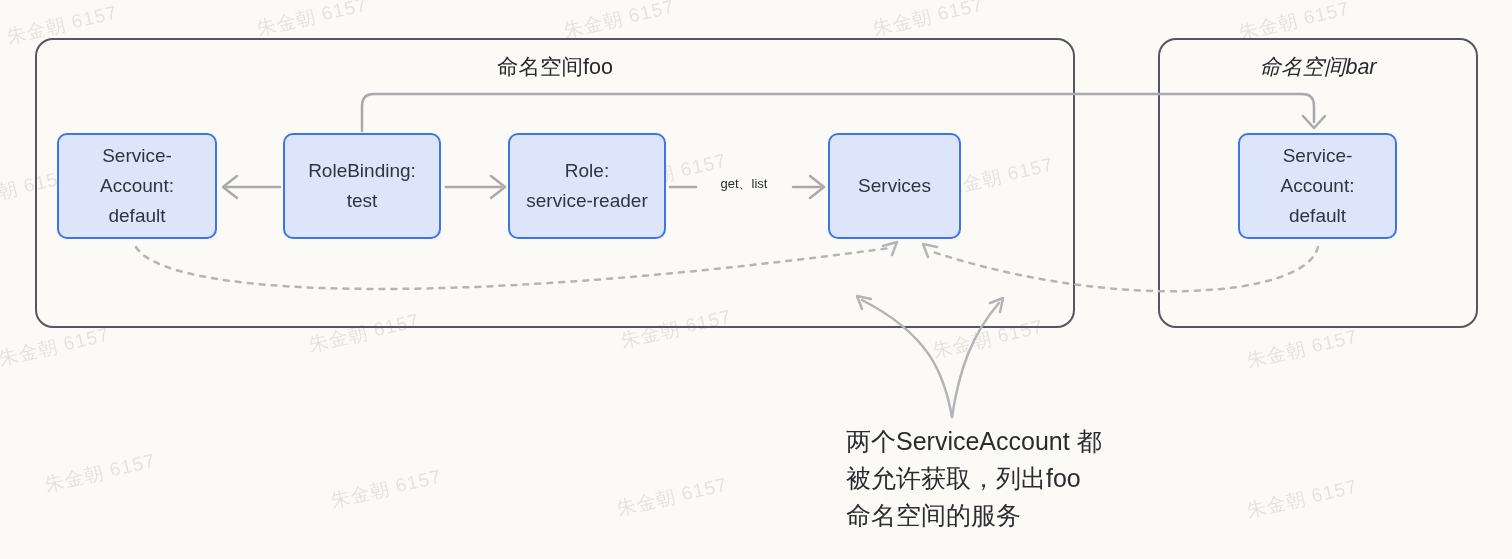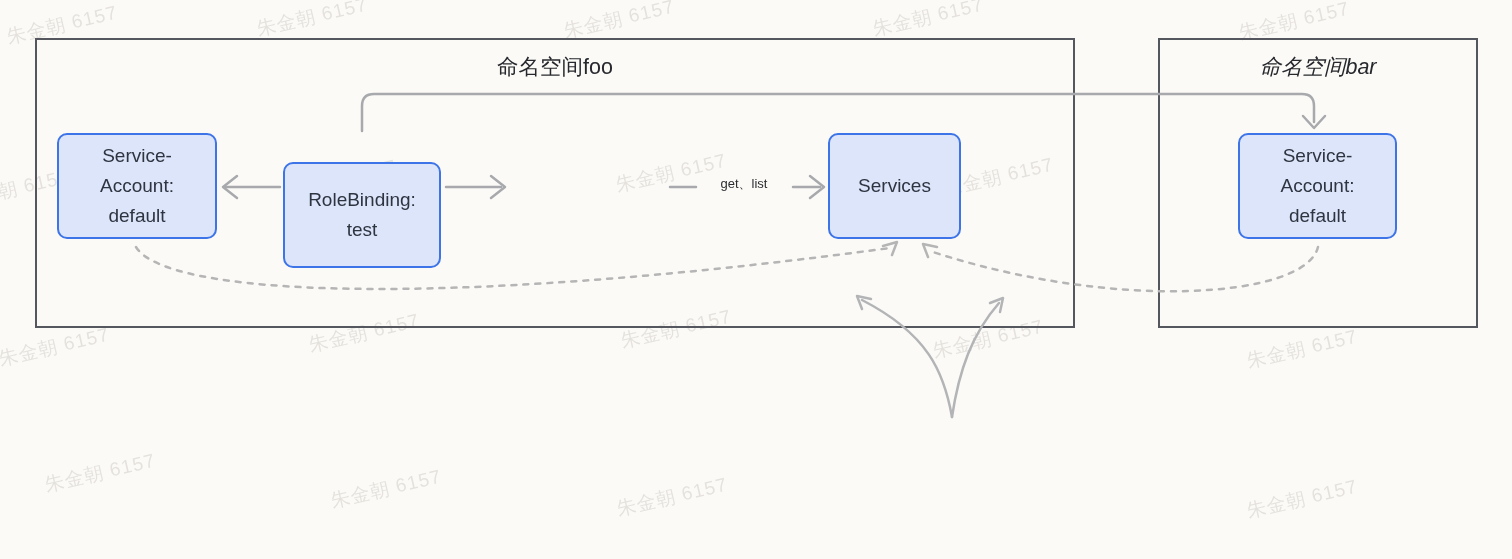--- a/index.html
+++ b/index.html
@@ -29,21 +29,21 @@
     font-size: 21px;
     color: #b9b6b1;
     opacity: 0.85;
   }
 
   
   .ns {
     position: absolute;
     top: 38px; height: 290px;
     border: 2.5px solid #55575e;
-    border-radius: 0;
+    border-radius: 18px;
     background: transparent;
     box-sizing: border-box;
   }
   .ns-foo { left: 35px;  width: 1040px; }
   .ns-bar { left: 1158px; width: 320px; font-style: italic; }
   .ns-title {
     position: absolute;
     top: 12px; left: 0; width: 100%;
     text-align: center;
     font-size: 21.5px;
@@ -68,21 +68,21 @@
     border-radius: 10px;
     box-sizing: border-box;
     display: flex; align-items: center; justify-content: center;
     text-align: center;
     font-size: 19px;
     line-height: 30px;
     color: #2e3440;
     white-space: pre-line;
   }
   .node-sa-foo      { left: 57px;   width: 160px; }
-  .node-rolebinding { left: 283px;  width: 158px; margin-top: 29px; }
+  .node-rolebinding { left: 283px;  width: 158px; }
   .node-role        { left: 508px;  width: 158px; }
   .node-services    { left: 828px;  width: 133px; }
   .node-sa-bar      { left: 1238px; width: 159px; }
 
   
   .edge-label {
     position: absolute;
     left: 698px; top: 175px; width: 92px;
     text-align: center;
     font-size: 13px;
@@ -157,22 +157,27 @@
     <polyline class="head-note" points="871,299 857,296 862,309"></polyline>
     <path class="edge-note" d="M 952,417 C 959,370 972,334 999,303"></path>
     <polyline class="head-note" points="990,303 1003,298 1000,312"></polyline>
   </svg>
 
   <div class="node node-sa-foo">Service-
 Account:
 default</div>
   <div class="node node-rolebinding">RoleBinding:
 test</div>
+  <div class="node node-role">Role:
+service-reader</div>
   <div class="node node-services">Services</div>
   <div class="node node-sa-bar">Service-
 Account:
 default</div>
 
   <div class="edge-label">get、list</div>
 
+  <div class="annotation">两个ServiceAccount 都
+被允许获取，列出foo
+命名空间的服务</div>
 
 
 </div>
 
 </body></html>

